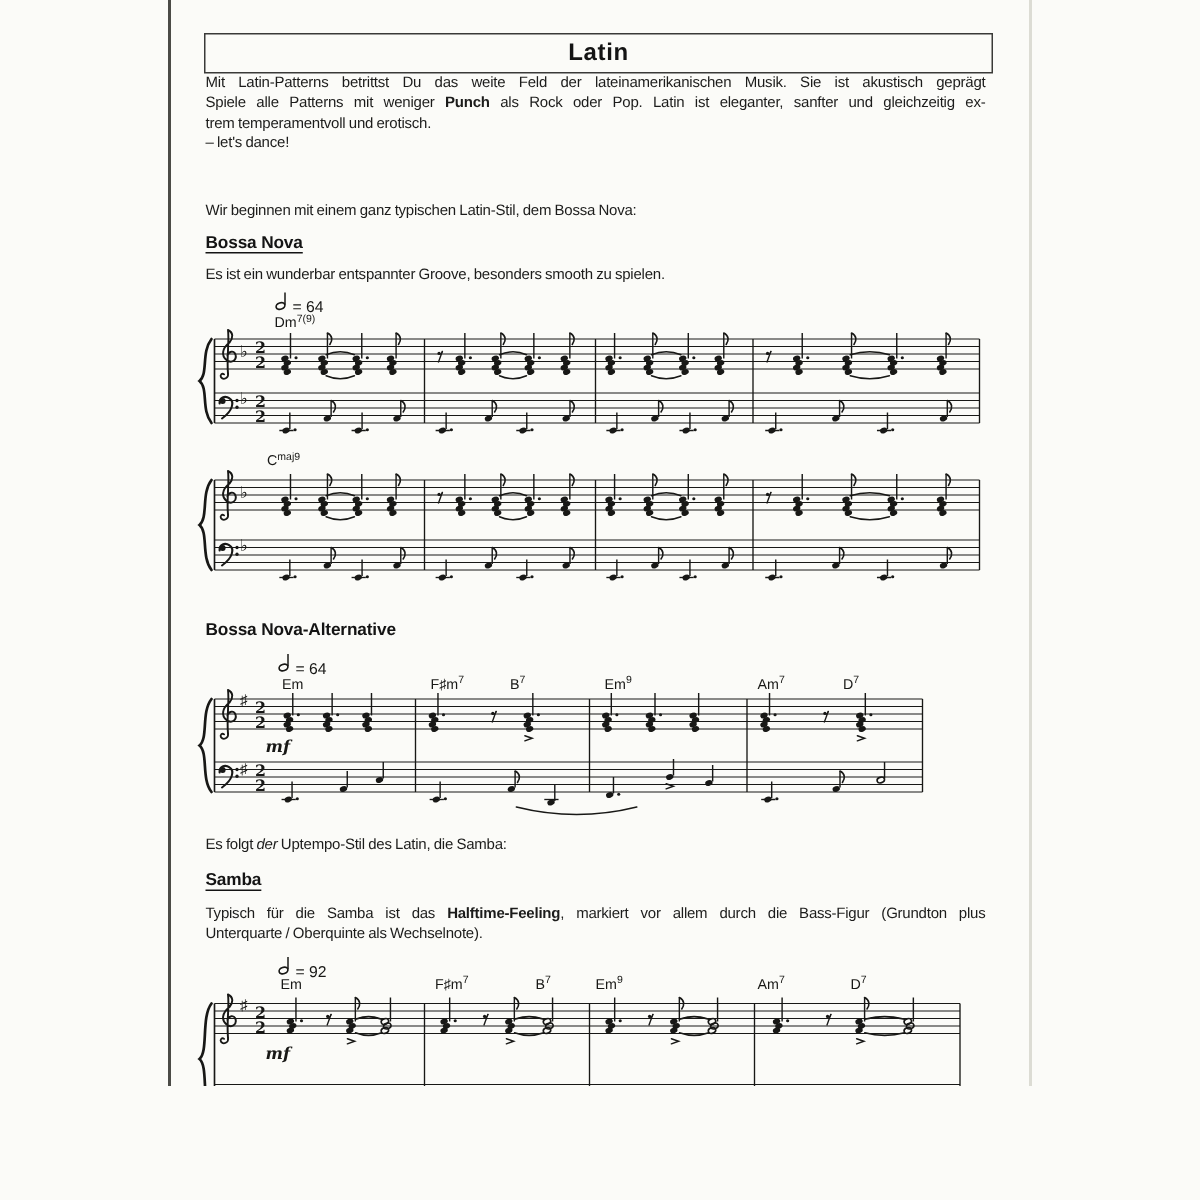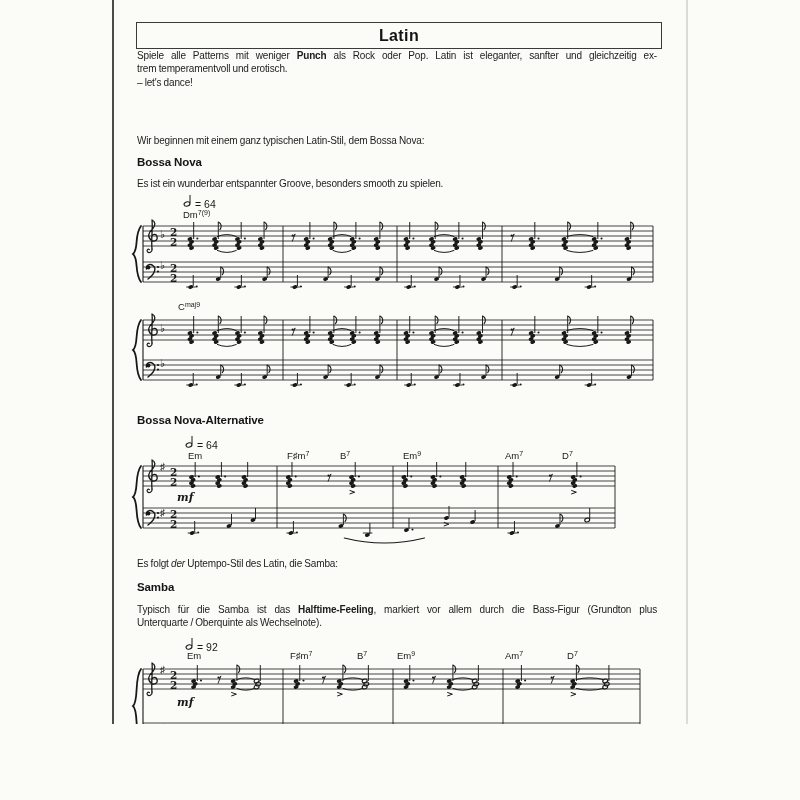--- a/index.html
+++ b/index.html
@@ -14,41 +14,42 @@
              display:flex;align-items:center;justify-content:center;background:#fbfbf8;}
   .title-box span{font-size:16px;font-weight:bold;letter-spacing:.4px;color:#141414;}
 
   .textblock{position:absolute;left:137px;width:520px;font-size:10px;line-height:13.4px;
              letter-spacing:-0.15px;word-spacing:-0.4px;color:#1c1c1b;}
   .tline{width:100%;}
   .tline.just{text-align:justify;text-align-last:justify;}
   .b{font-weight:bold;} .i{font-style:italic;}
 
   .heading{position:absolute;left:137px;font-size:11.5px;font-weight:bold;color:#141414;letter-spacing:-0.1px;}
-  .heading.u{text-underline-offset:2.5px;text-decoration-thickness:1.3px;}
+  .heading.u{text-decoration:underline;text-underline-offset:2.5px;text-decoration-thickness:1.3px;}
 
   .sysvg{position:absolute;left:130px;}
 
   .footer-page{position:absolute;left:145px;top:762px;font-size:11px;color:#2e2e2c;}
   .footer-cat{position:absolute;left:340px;top:768px;width:90px;text-align:center;font-size:8.5px;
               letter-spacing:.5px;color:#3a3a38;}
 </style>
 </head>
 <body>
 
 <div id="canvas">
   <div class="spine-line"></div>
   <div class="right-edge"></div>
   <div class="bottom-edge"></div>
 
   <div class="title-box">
     <span>Latin</span>
   </div>
 
   <div class="textblock" style="top:49px">
+      <div class="tline just"><span>Mit Latin-Patterns betrittst Du das weite Feld der lateinamerikanischen Musik. Sie ist akustisch geprägt</span></div>
       <div class="tline just"><span>Spiele alle Patterns mit weniger </span><span class="b">Punch</span><span> als Rock oder Pop. Latin ist eleganter, sanfter und gleichzeitig ex-</span></div>
       <div class="tline"><span>trem temperamentvoll und erotisch.</span></div>
       <div class="tline"><span>– let's dance!</span></div>
     </div>
 
   <div class="textblock" style="top:134px">
     <div class="tline">Wir beginnen mit einem ganz typischen Latin-Stil, dem Bossa Nova:</div>
   </div>
 
   <div class="heading u" style="top:156px">Bossa Nova</div>

